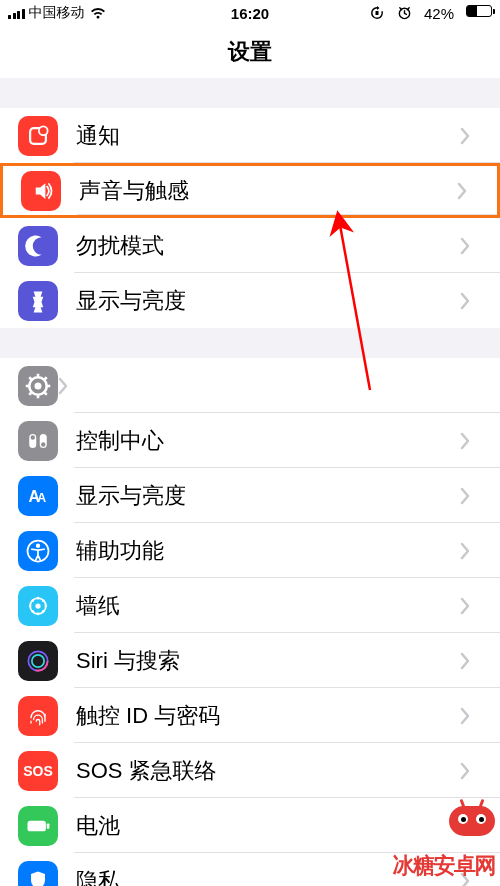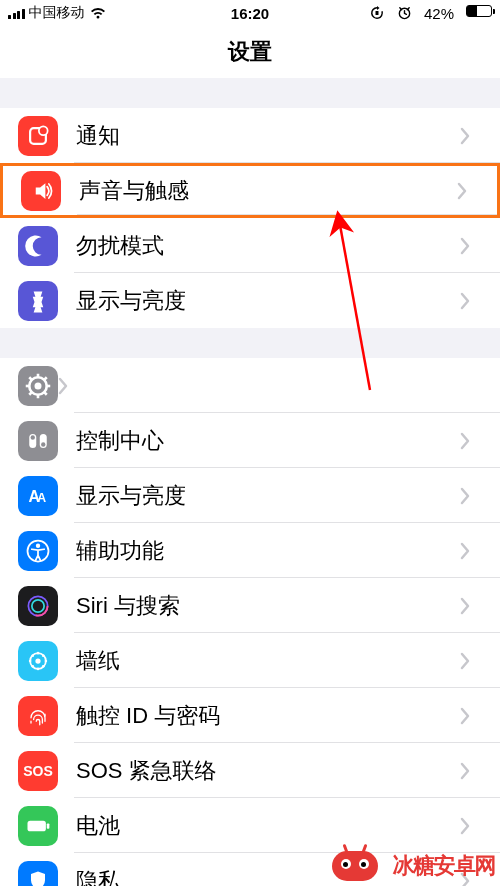--- a/index.html
+++ b/index.html
@@ -89,21 +89,21 @@
     .highlight-box {
       border: 3px solid #f97316;
     }
     .annotation-layer {
       position: absolute; inset: 0; pointer-events: none;
     }
     .arrow-svg { position: absolute; left: 300px; top: 200px; }
     .watermark {
       position: absolute;
       right: 5px; bottom: 5px;
-      display: flex; align-items: flex-start; gap: 15px;
+      display: flex; align-items: flex-end; gap: 15px; flex-direction: column;
     }
     .wm-logo {
       width: 46px; height: 30px;
       background: #e53935;
       border-radius: 16px;
       position: relative;
     }
     .wm-eye {
       position: absolute; top: 8px; width: 10px; height: 10px;
       background: #fff; border-radius: 50%;
@@ -278,34 +278,20 @@
           <path d="M9 14l7 1 7-1M16 15v6l-3 6M16 21l3 6" stroke="#fff" stroke-width="2" fill="none" stroke-linecap="round"></path>
         </svg>
     </div>
     <span class="row-label">辅助功能</span>
     <svg class="chevron" viewBox="0 0 10 18">
         <path d="M2 2l6 7-6 7" stroke="#c7c7cc" stroke-width="2.5" fill="none" stroke-linecap="round" stroke-linejoin="round"></path>
       </svg>
   </div>
 
   <div class="row">
-    <div class="icon-wrap" style="background:#1c1c1e">
-      <svg class="icon-svg" viewBox="0 0 32 32">
-          <circle cx="16" cy="16" r="11" fill="none" stroke="#7b5cff" stroke-width="2"></circle>
-          <circle cx="16" cy="16" r="11" fill="none" stroke="#ff4fa0" stroke-width="2" stroke-dasharray="20 50"></circle>
-          <circle cx="16" cy="16" r="7" fill="none" stroke="#32d9de" stroke-width="2"></circle>
-        </svg>
-    </div>
-    <span class="row-label">Siri 与搜索</span>
-    <svg class="chevron" viewBox="0 0 10 18">
-        <path d="M2 2l6 7-6 7" stroke="#c7c7cc" stroke-width="2.5" fill="none" stroke-linecap="round" stroke-linejoin="round"></path>
-      </svg>
-  </div>
-
-  <div class="row">
     <div class="icon-wrap" style="background:#29c5f6">
       <svg class="icon-svg" viewBox="0 0 32 32">
           <circle cx="16" cy="16" r="9" fill="none" stroke="#fff" stroke-width="2"></circle>
           <circle cx="16" cy="16" r="3" fill="#fff"></circle>
           <g fill="#fff">
             <circle cx="16" cy="7" r="1.5"></circle>
             <circle cx="25" cy="16" r="1.5"></circle>
             <circle cx="16" cy="25" r="1.5"></circle>
             <circle cx="7" cy="16" r="1.5"></circle>
             <circle cx="22" cy="10" r="1.5"></circle>
@@ -315,20 +301,34 @@
           </g>
         </svg>
     </div>
     <span class="row-label">墙纸</span>
     <svg class="chevron" viewBox="0 0 10 18">
         <path d="M2 2l6 7-6 7" stroke="#c7c7cc" stroke-width="2.5" fill="none" stroke-linecap="round" stroke-linejoin="round"></path>
       </svg>
   </div>
 
   <div class="row">
+    <div class="icon-wrap" style="background:#1c1c1e">
+      <svg class="icon-svg" viewBox="0 0 32 32">
+          <circle cx="16" cy="16" r="11" fill="none" stroke="#7b5cff" stroke-width="2"></circle>
+          <circle cx="16" cy="16" r="11" fill="none" stroke="#ff4fa0" stroke-width="2" stroke-dasharray="20 50"></circle>
+          <circle cx="16" cy="16" r="7" fill="none" stroke="#32d9de" stroke-width="2"></circle>
+        </svg>
+    </div>
+    <span class="row-label">Siri 与搜索</span>
+    <svg class="chevron" viewBox="0 0 10 18">
+        <path d="M2 2l6 7-6 7" stroke="#c7c7cc" stroke-width="2.5" fill="none" stroke-linecap="round" stroke-linejoin="round"></path>
+      </svg>
+  </div>
+
+  <div class="row">
     <div class="icon-wrap" style="background:#ff3b30">
       <svg class="icon-svg" viewBox="0 0 32 32">
           <g fill="none" stroke="#fff" stroke-width="1.5" stroke-linecap="round">
             <path d="M8 18a8 8 0 0116 0v4"></path>
             <path d="M11 20a5 5 0 0110 0v4"></path>
             <path d="M14 22a2 2 0 014 0v4"></path>
             <path d="M8 22v2M24 16v-2"></path>
           </g>
         </svg>
     </div>

